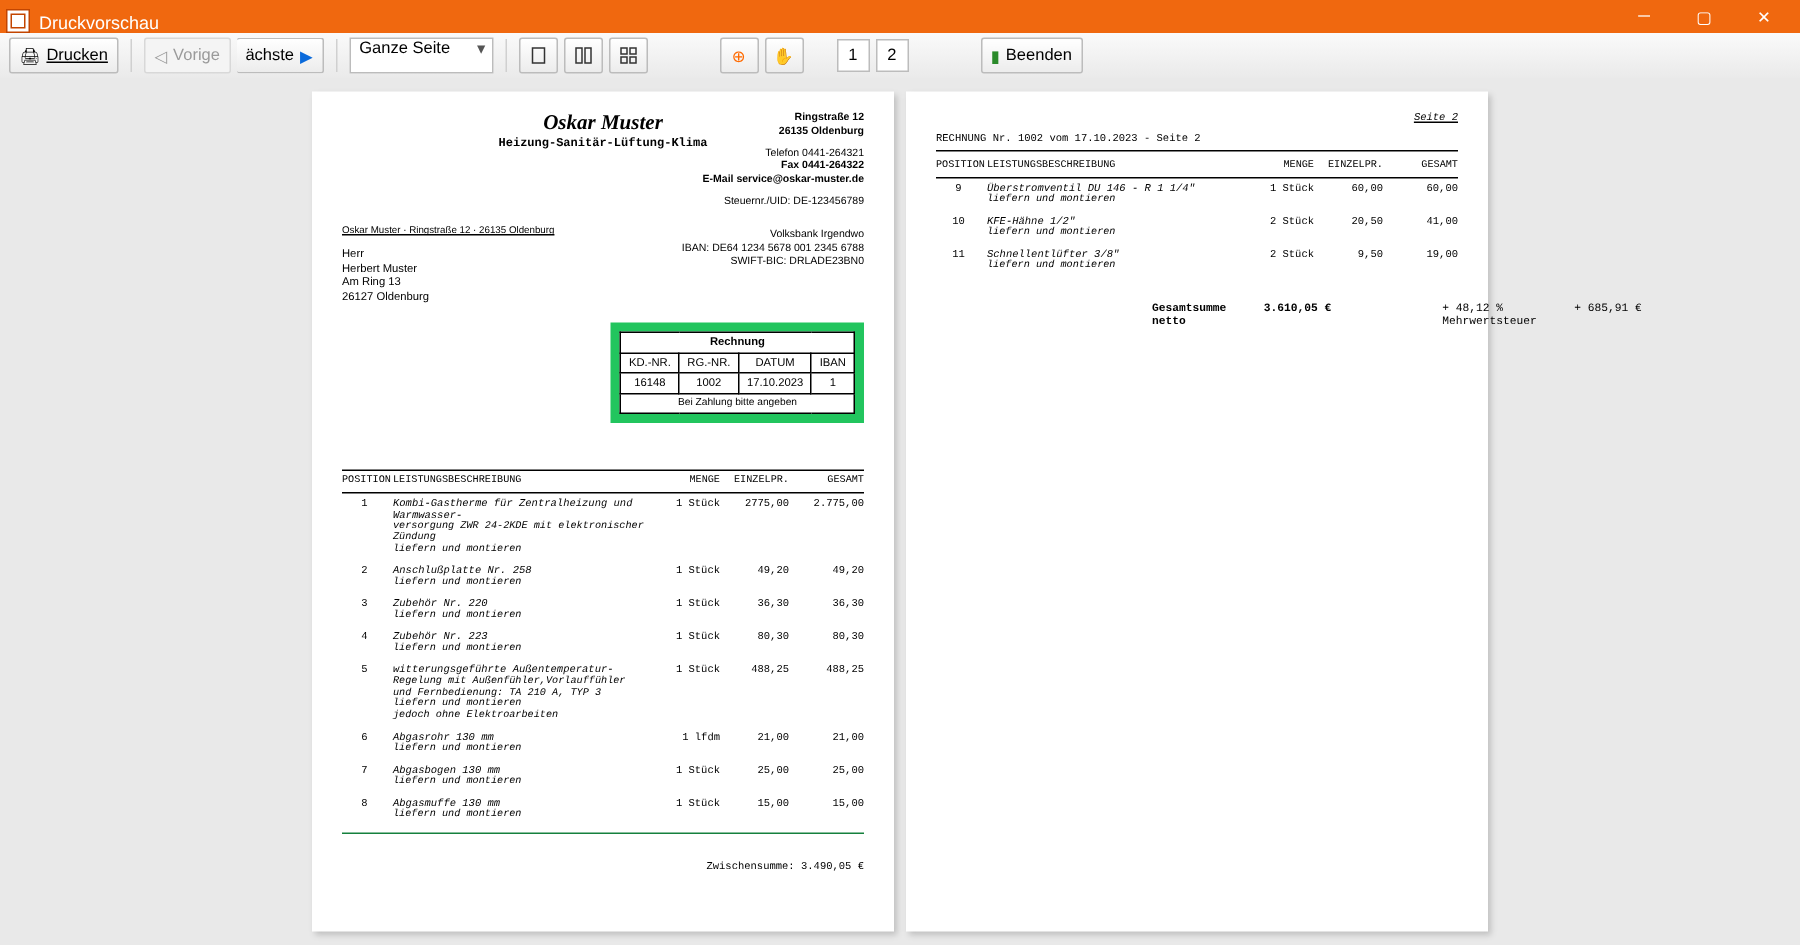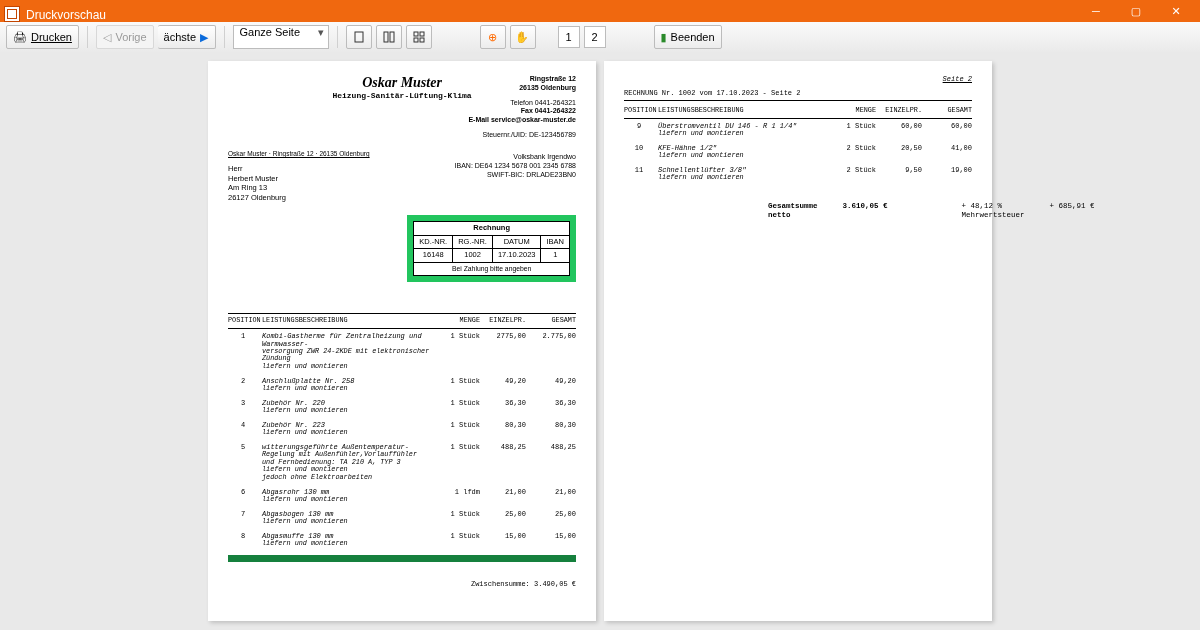--- a/index.html
+++ b/index.html
@@ -50,21 +50,21 @@
   .tbl{margin-top:110px;width:100%;}
   .tblhdr{display:flex;border-top:1px solid #000;border-bottom:1px solid #000;padding:3px 0;font-family:"Courier New",monospace;font-size:6.8px;}
   .c-pos{width:30px;text-align:center;}
   .c-desc{flex:1;padding-left:4px;}
   .c-qty{width:46px;text-align:right;}
   .c-price{width:46px;text-align:right;}
   .c-total{width:50px;text-align:right;}
   .row{display:flex;padding:3px 0;font-family:"Courier New",monospace;font-size:7px;}
   .row .c-desc{padding-right:4px;font-style:italic;}
   .sub2{font-size:6.8px;}
-  .zwline{border-top:7px solid #15803d;margin-top:4px;text-align:right;font-size:7px;padding-top:18px;}
+  .zwline{border-top:1px solid #15803d;margin-top:4px;text-align:right;font-size:7px;padding-top:18px;}
   
   .pagehdr2{text-align:right;font-style:italic;text-decoration:underline;font-size:7px;}
   .infoline{margin-top:6px;font-size:7px;}
   .totals{margin-top:18px;display:flex;flex-direction:row;gap:4px;font-size:7.5px;}
   .totals .trow{display:flex;}
   .totals .tlabel{flex:1;padding-left:70px;}
   .totals .tval{width:70px;text-align:right;}
   .totals .bold{font-weight:bold;}
   .hr{border-top:1px solid #000;margin:3px 0;}
   .paynote{margin-top:24px;font-size:7px;line-height:1.25;}

